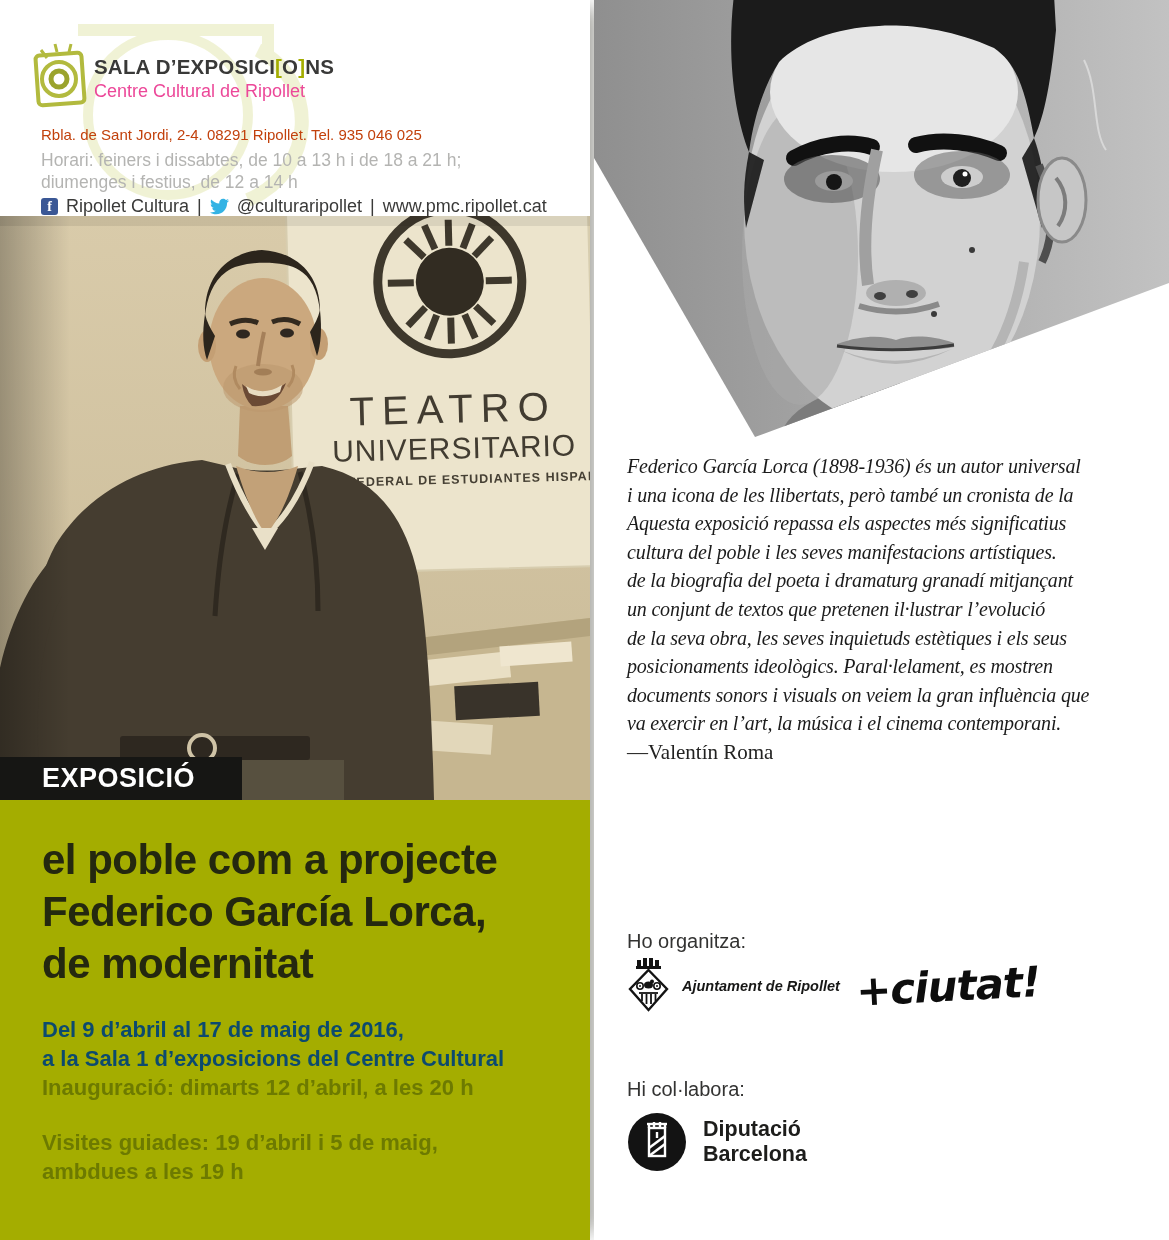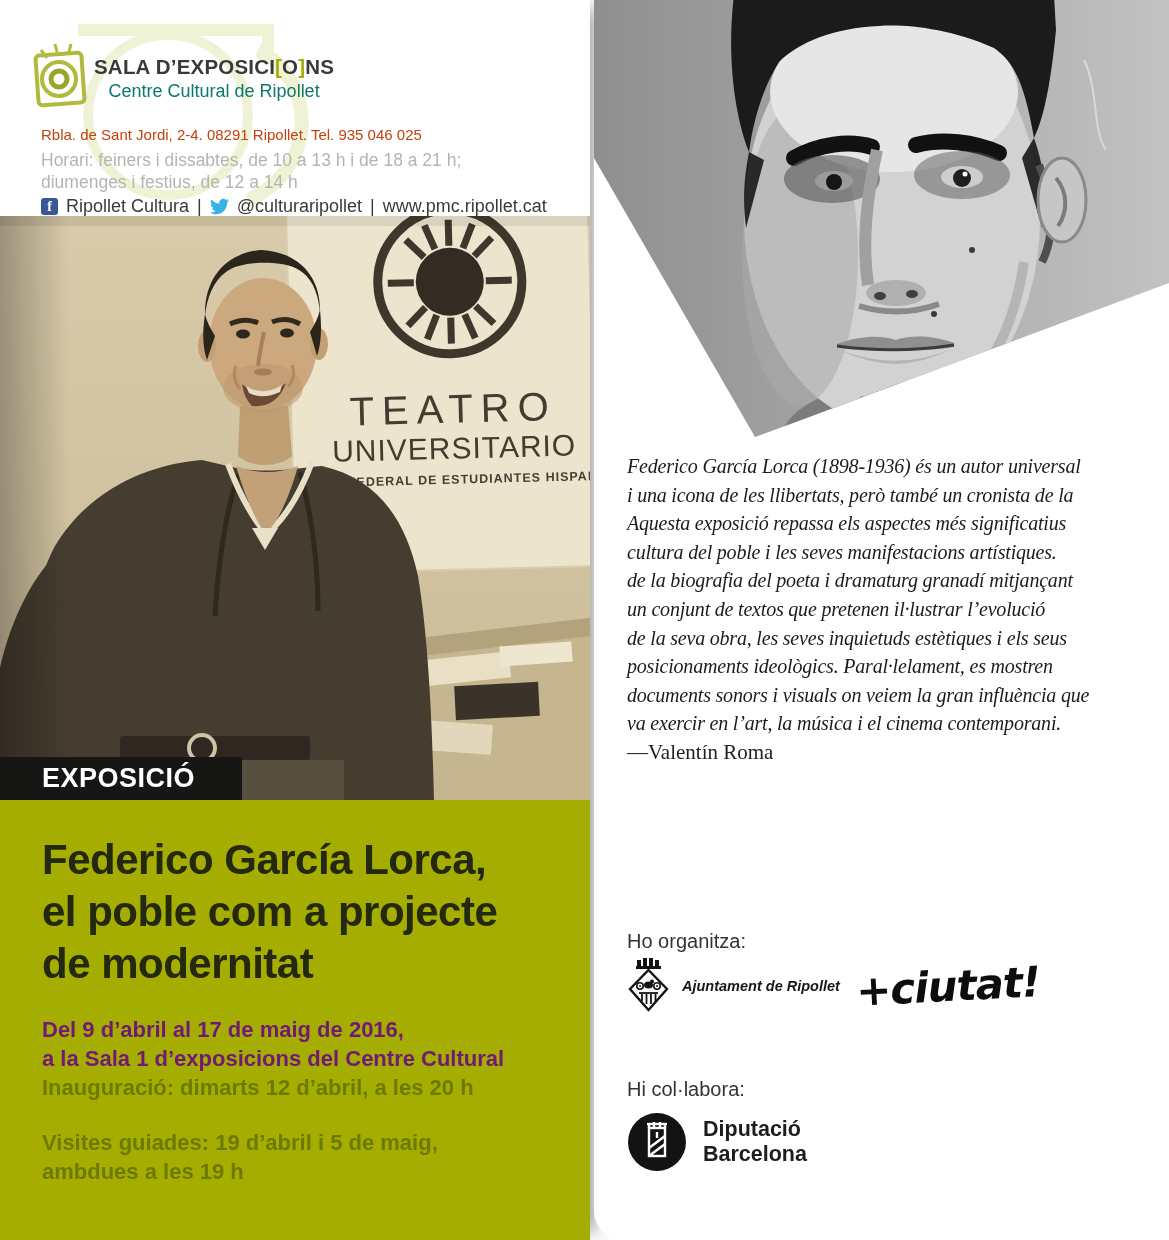--- a/index.html
+++ b/index.html
@@ -9,21 +9,21 @@
   
   .left-col { position:absolute; left:0; top:0; width:590px; height:1240px; background:#ffffff;
               box-shadow:14px 0 18px -8px rgba(45,45,30,.45); }
 
   .header { position:absolute; left:0; top:0; width:590px; height:216px; background:#fff; }
   .logo-ghost { position:absolute; left:18px; top:20px; opacity:.16; }
   .logo-icon { position:absolute; left:33px; top:36px; }
   .logo-text { position:absolute; left:94px; top:56px; line-height:1.1; }
   .logo-title { font-size:20.5px; font-weight:bold; color:#393938; letter-spacing:.2px; }
   .logo-title .grnbr { color:#a4ad00; font-weight:bold; }
-  .logo-sub { font-size:18px; color:#0f766e; margin-top:3px;text-align:center; }
+  .logo-sub { font-size:18px; color:#ec4899; margin-top:3px; }
   .addr { position:absolute; left:41px; top:126px; font-size:15px; color:#c2410c; }
   .hours { position:absolute; left:41px; font-size:17.5px; color:#b4b4b2;text-align:center; }
   .h1l { top:150px; } .h2l { top:172px; }
   .social { position:absolute; left:41px; top:196px; display:flex; align-items:center; gap:8px;
             font-size:18px; color:#3a3a39; }
   .fb-ic { width:17px; height:17px; background:#3a5795; border-radius:3px; color:#fff;
            font-weight:bold; font-size:14px; text-align:center; line-height:17px;
            font-family:"Liberation Serif", serif; }
   .sep { color:#3a3a39; }
 
@@ -35,26 +35,26 @@
            color:#ffffff; font-size:27px; font-weight:bold; line-height:43px; padding-left:42px;
            letter-spacing:.5px; z-index:5; }
 
   
   .green { position:absolute; left:0; top:800px; width:590px; height:440px; background:#a4ad00;
            padding:34px 30px 0 42px; z-index:4; }
   .gtitle div { font-size:42px; line-height:52px; font-weight:bold; color:#24280f; letter-spacing:-.5px; }
   .gcurator { margin-top:21px; font-size:23px; font-weight:bold; color:#ffffff; }
   .gdates { margin-top:25px; }
   .gdates div, .gvisits div { font-size:22px; line-height:29px; font-weight:bold; }
-  .wline { color:#701a75; }
+  .wline { color:#0c4a6e; }
   .oline { color:#6d7a00; }
   .gvisits { margin-top:26px; }
 
   
-  .right-col { position:absolute; left:594px; top:0; width:575px; height:1240px; background:#fff;border-radius:29px; }
+  .right-col { position:absolute; left:594px; top:0; width:575px; height:1240px; background:#fff; }
   .portrait { position:absolute; left:0; top:0; width:575px; height:455px;
               clip-path:polygon(0px 0px, 575px 0px, 575px 283px, 161px 437px, 0px 158px); }
   .para { position:absolute; left:33px; top:452px; width:540px;
           font-family:"Liberation Serif", serif; font-style:italic; font-size:20px;
           line-height:28.6px; color:#1b1b1b; letter-spacing:-.2px; }
   .para div { white-space:nowrap; }
   .author { position:absolute; left:33px; top:740px; font-family:"Liberation Serif", serif;
             font-size:21px; color:#222221; }
   .org-label { position:absolute; left:33px; top:930px; font-size:20px; color:#333332; }
   .org-row { position:absolute; left:33px; top:958px; display:flex; align-items:center; }
@@ -183,22 +183,22 @@
         <rect x="100" y="544" width="244" height="40" fill="#57503f"></rect>
       </g>
       <rect x="0" y="0" width="70" height="584" fill="url(#lshade)"></rect>
       <rect x="0" y="0" width="590" height="10" fill="#000" opacity=".08"></rect>
     </svg>
 
     <div class="badge">EXPOSICIÓ</div>
 
     <div class="green">
       <div class="gtitle">
+        <div>el poble com a projecte</div>
         <div>Federico García Lorca,</div>
-        <div>el poble com a projecte</div>
         <div>de modernitat</div>
       </div>
       <div class="gdates">
         <div class="wline">Del 9 d’abril al 17 de maig de 2016,</div>
         <div class="wline">a la Sala 1 d’exposicions del Centre Cultural</div>
         <div class="oline">Inauguració: dimarts 12 d’abril, a les 20 h</div>
       </div>
       <div class="gvisits">
         <div class="oline">Visites guiades: 19 d’abril i 5 de maig,</div>
         <div class="oline">ambdues a les 19 h</div>

